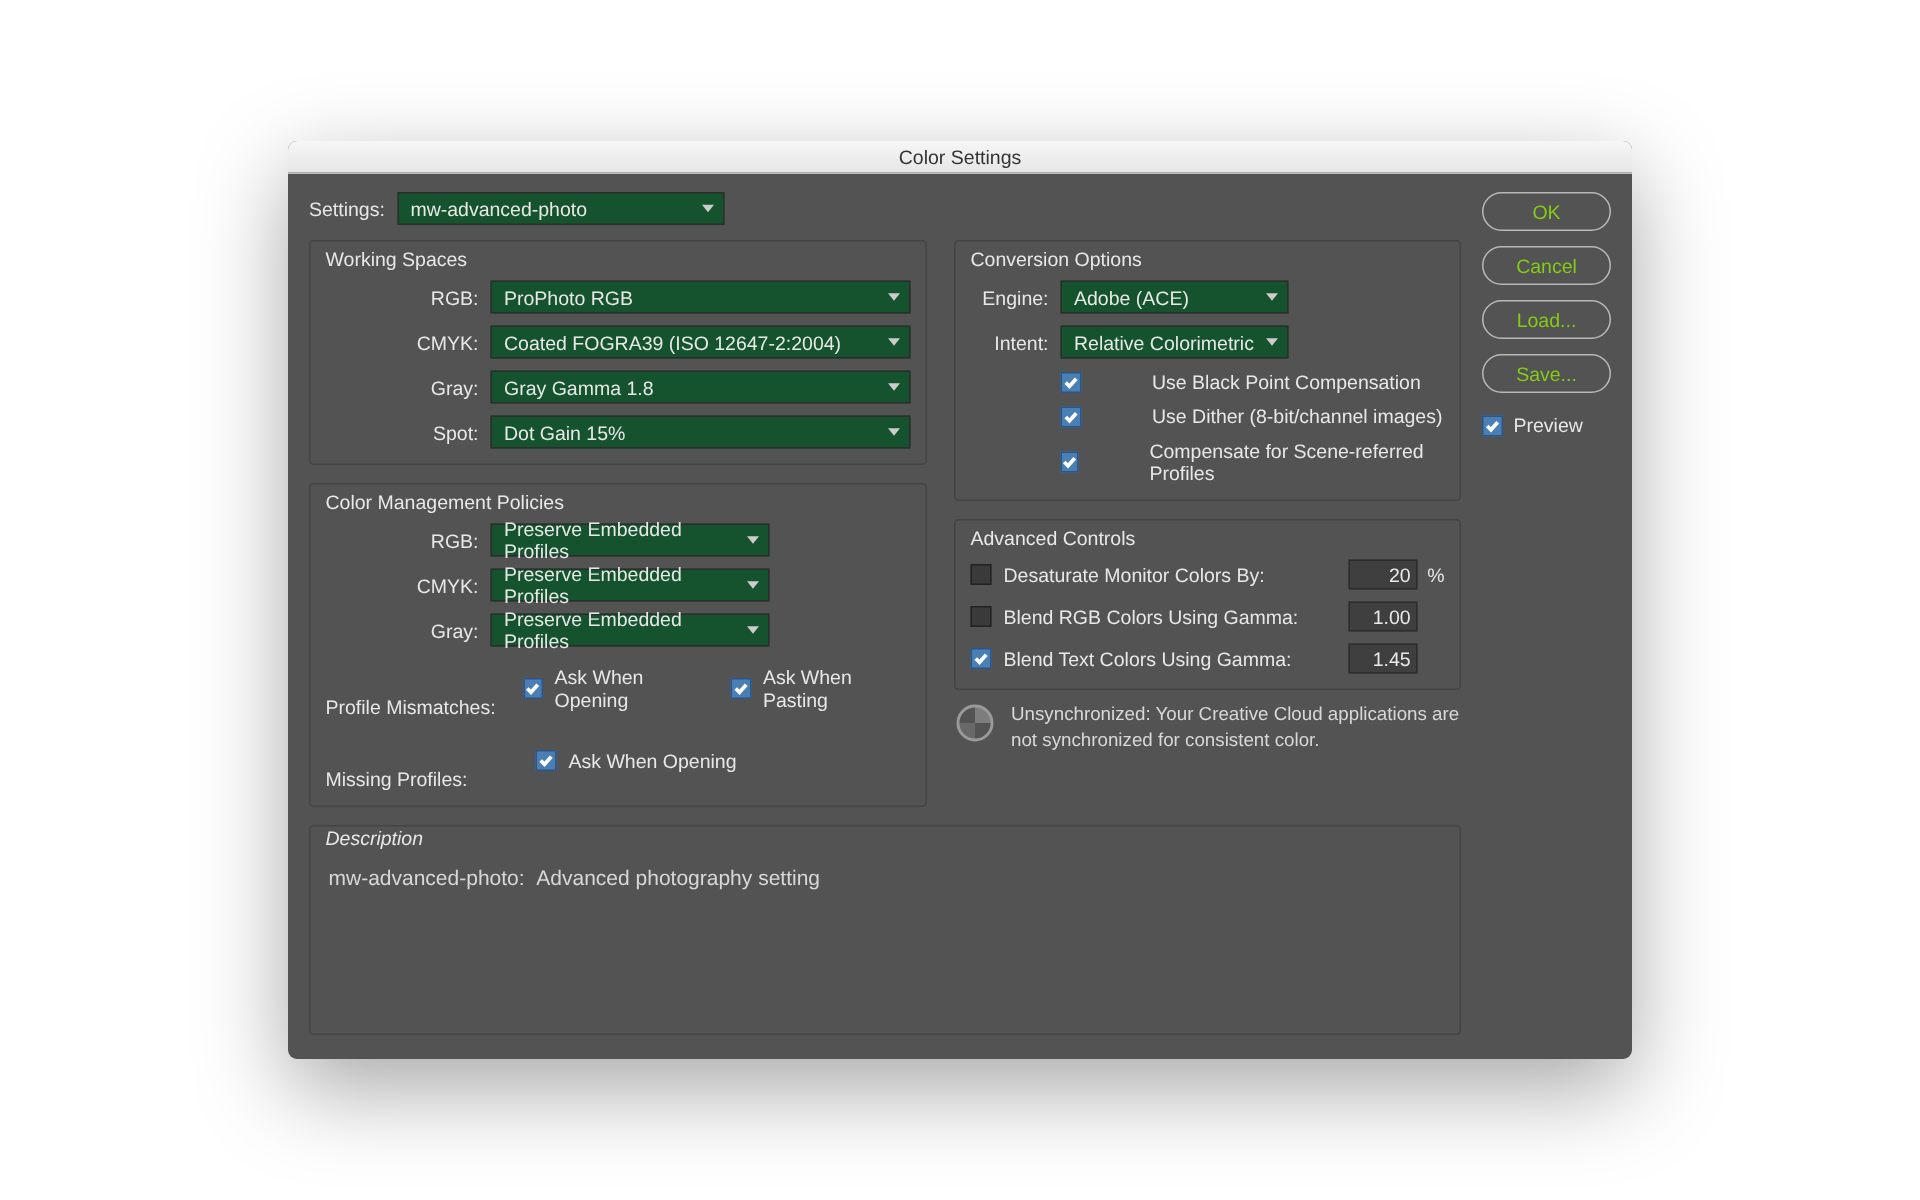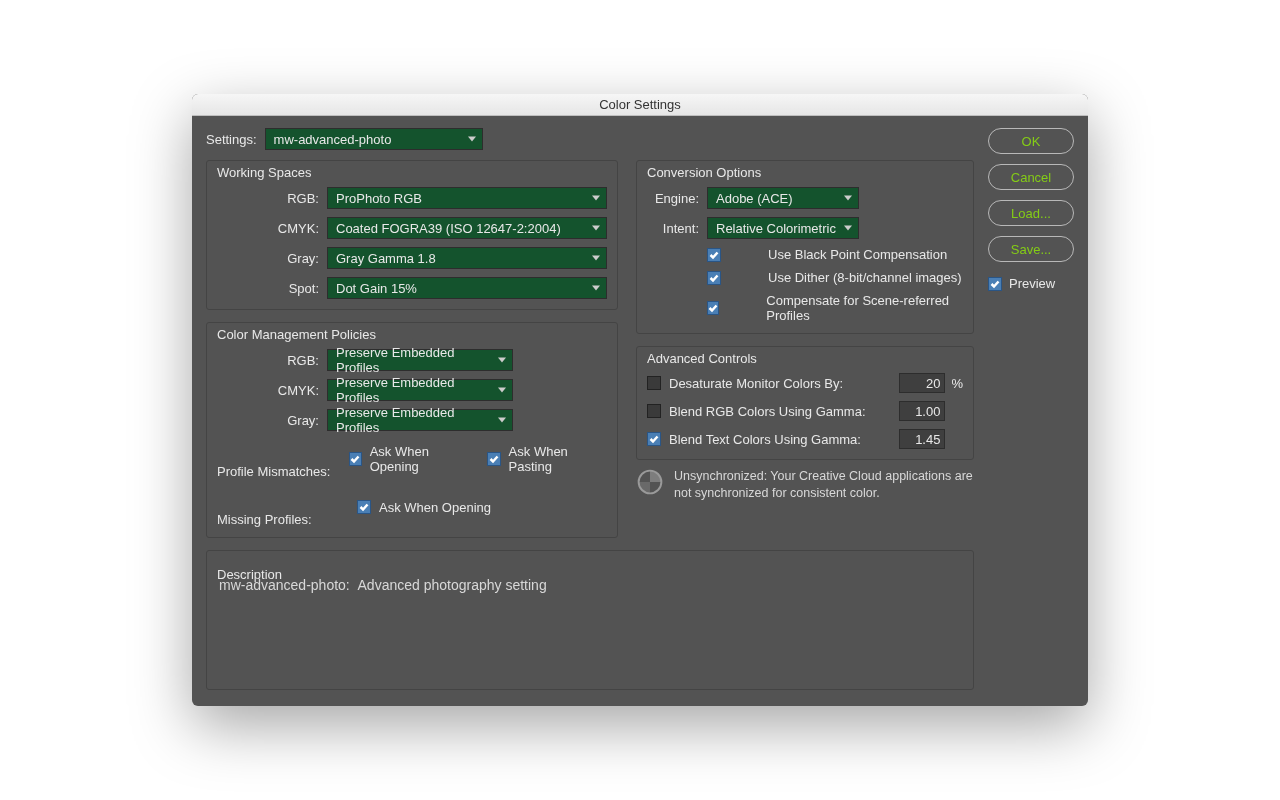--- a/index.html
+++ b/index.html
@@ -108,21 +108,21 @@
 
   .advrow { display:flex; align-items:center; justify-content:space-between; margin-bottom:8px; }
   .advrow .left { display:flex; align-items:center; gap:8px; }
   .advrow .right { display:flex; align-items:center; gap:6px; }
 
   .unsync { display:flex; gap:10px; align-items:flex-start; margin-top:8px; }
   .unsync .icon { width:28px;height:28px; flex-shrink:0; }
   .unsync .text { font-size:12.5px; color:#d8d8d8; line-height:1.35; }
 
   .desc { border:1px solid #444; border-radius:3px; padding:26px 12px 12px 12px; height:140px; position:relative;}
-  .desc .legend { top:16px;}
+  .desc .legend { top:0;font-style:italic;}
   .desc p { color:#d8d8d8; font-size:14px;}
 
   .btn {
     background:#535353; color:#84cc16; border:1px solid #b8b8b8; border-radius:14px;
     height:26px; display:flex; align-items:center; justify-content:center;
     font-size:13px; cursor:pointer;
   }
 
   .preview-chk { display:flex; align-items:center; gap:7px; margin-top:4px; }
 

